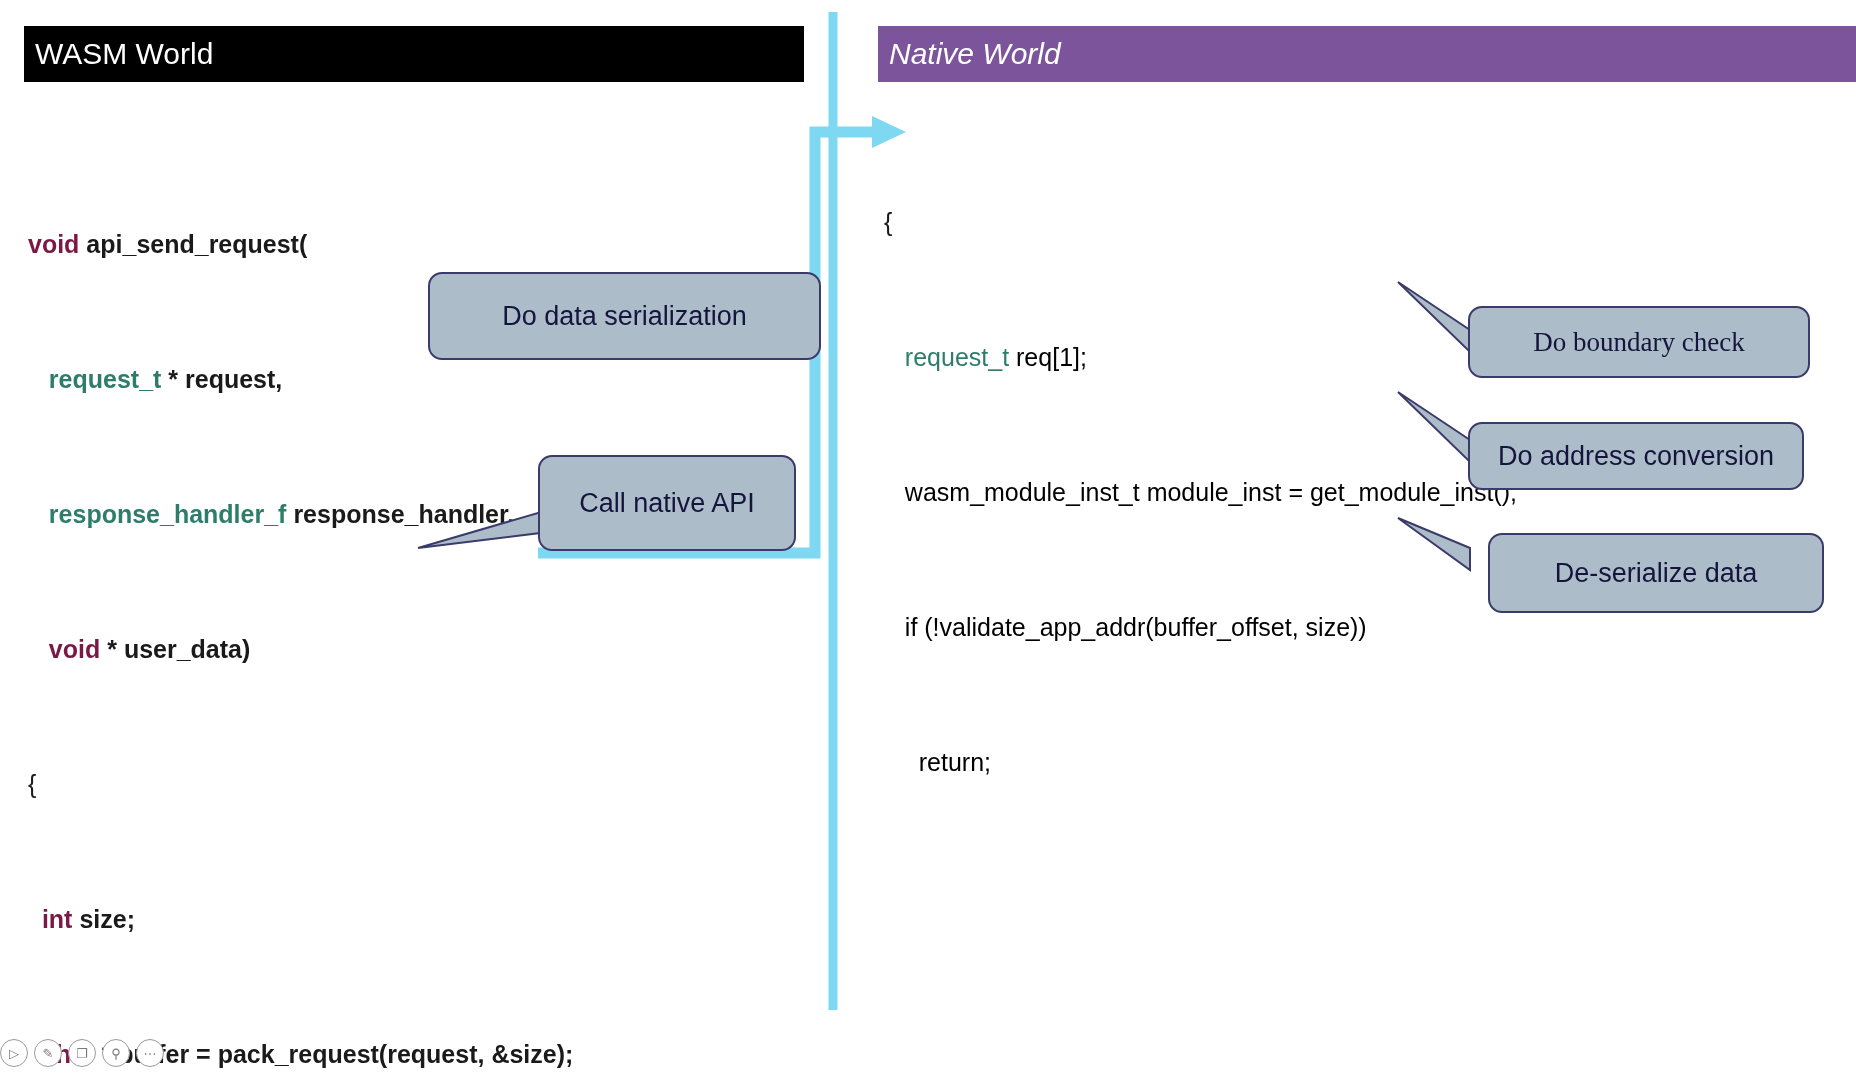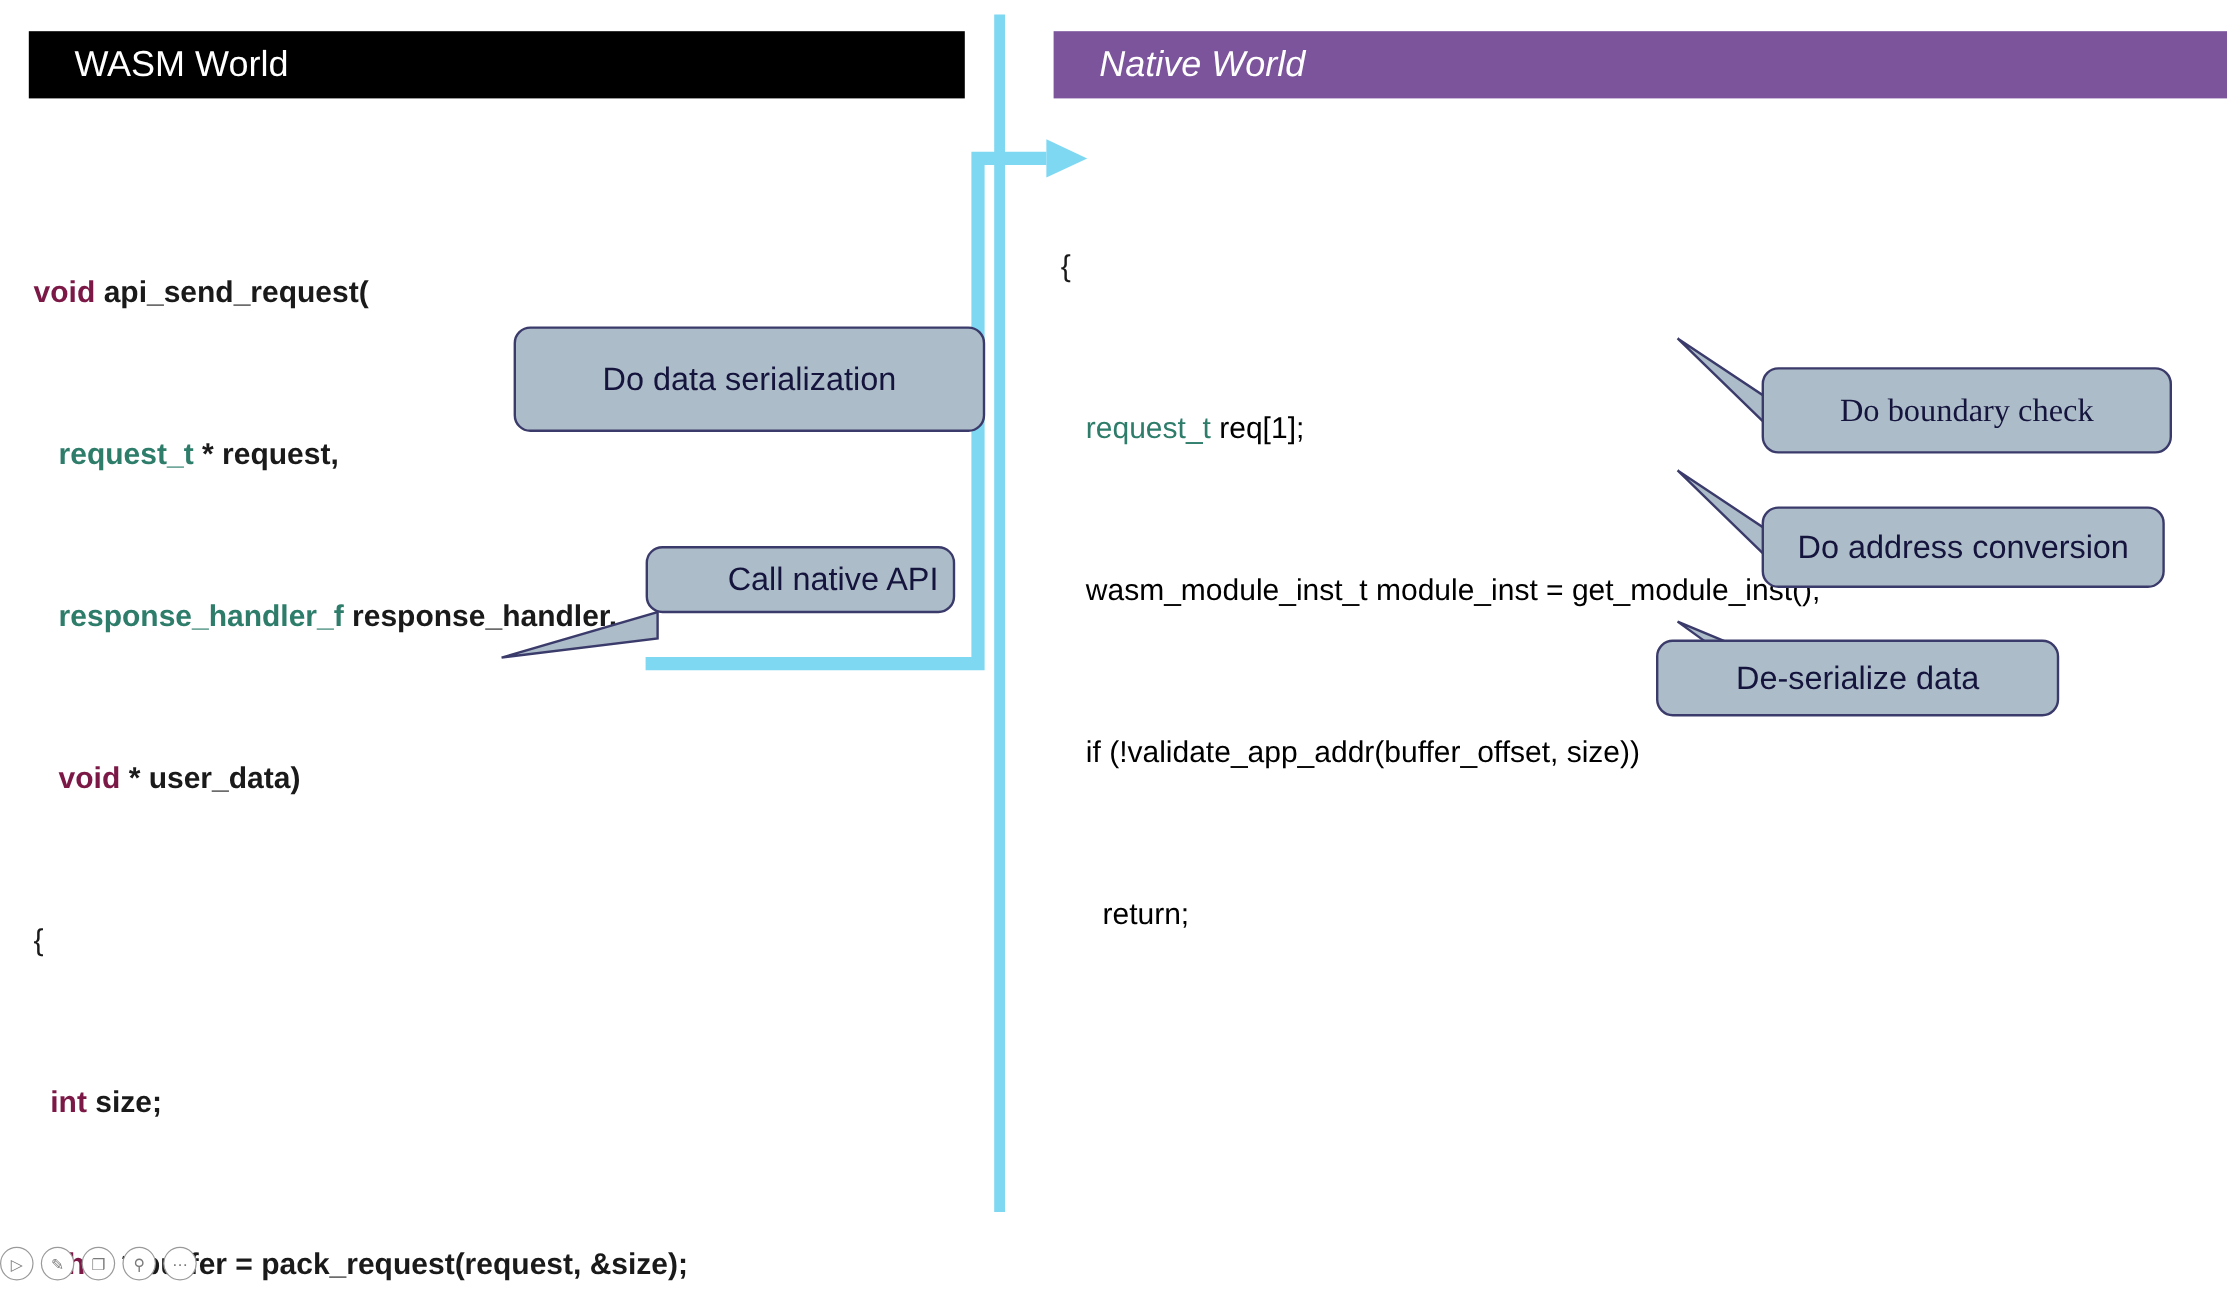--- a/index.html
+++ b/index.html
@@ -15,21 +15,21 @@
     overflow: hidden;
   }
 
   
   .hdr {
     position: absolute;
     display: flex;
     align-items: center;
     color: #ffffff;
     font-size: 30px;
-    padding-left: 38px;
+    padding-left: 11px;
     box-sizing: border-box;
   }
   #wasm-header {
     left: 24px;
     top: 26px;
     width: 780px;
     height: 56px;
     background: #000000;
   }
   #native-header {
@@ -81,24 +81,24 @@
     line-height: 34px;
     display: flex;
     align-items: center;
     justify-content: center;
     text-align: center;
     box-sizing: border-box;
     padding: 6px 12px;
   }
 
   #callout-serialize { left: 428px; top: 272px; width: 393px; height: 88px; }
-  #callout-callapi   { left: 538px; top: 455px; width: 258px; height: 56px; justify-content: flex-end; }
+  #callout-callapi   { left: 538px; top: 455px; width: 258px; height: 96px; }
   #callout-boundary  { left: 1468px; top: 306px; width: 342px; height: 72px; font-family: Liberation Serif, serif; }
   #callout-address   { left: 1468px; top: 422px; width: 336px; height: 68px; }
-  #callout-deserial  { left: 1380px; top: 533px; width: 336px; height: 64px; }
+  #callout-deserial  { left: 1488px; top: 533px; width: 336px; height: 80px; }
 
   
   #toolbar {
     position: absolute;
     left: 0px;
     bottom: 8px;
     display: flex;
     align-items: center;
     gap: 6px;
   }

